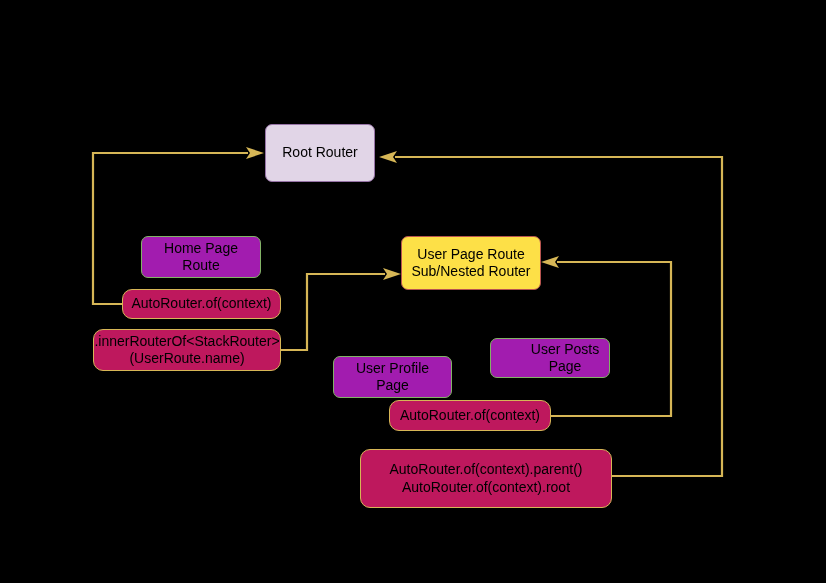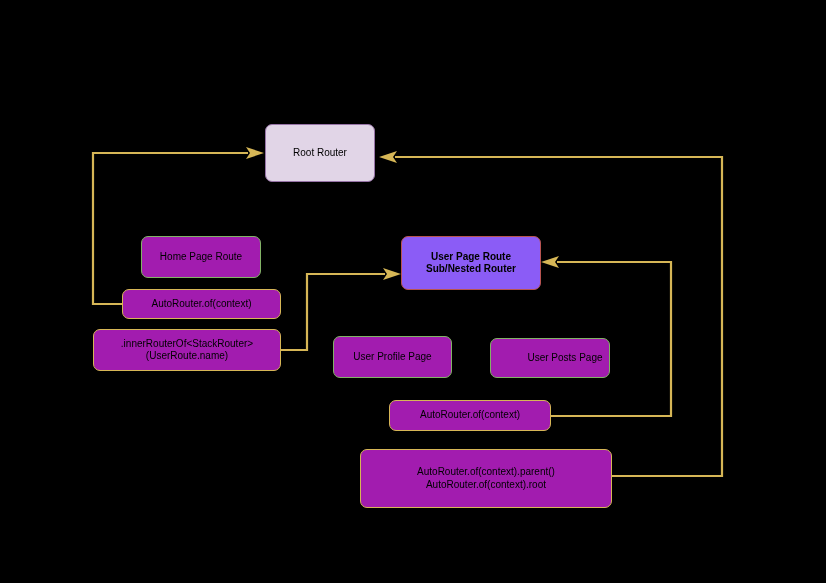--- a/index.html
+++ b/index.html
@@ -20,41 +20,41 @@
     position: absolute;
     box-sizing: border-box;
     border-radius: 7px;
     border-width: 1px;
     border-style: solid;
     display: flex;
     align-items: center;
     justify-content: center;
     text-align: center;
     color: #000000;
-    font-size: 10px;
+    font-size: 14px;
     line-height: 1.25;
     white-space: pre-line;
     padding: 2px 6px;
   }
   .node-root {
     background: #e1d5e7;
     border-color: #9673a6;
   }
   .node-green {
     background: #a21caf;
     border-color: #82b366;
   }
   .node-pink {
-    background: #8b5cf6;
+    background: #fde047;
     border-color: #b85450;
-    font-weight: bold;
   }
   .node-yellow {
-    background: #a21caf;
+    background: #be185d;
     border-color: #d6b656;
+    border-radius: 10px;
   }
   .edge-layer {
     position: absolute;
     left: 0;
     top: 0;
     width: 826px;
     height: 583px;
     pointer-events: none;
   }
   .edge-path {
@@ -97,21 +97,21 @@
     </g>
   </svg>
 
   <div class="node node-root" style="left:265px; top:124px; width:110px; height:58px;">Root Router</div>
 
   <div class="node node-green" style="left:141px; top:236px; width:120px; height:42px;">Home Page Route</div>
 
   <div class="node node-pink" style="left:401px; top:236px; width:140px; height:54px;">User Page Route
 Sub/Nested Router</div>
 
-  <div class="node node-green" style="left:333px; top:336px; width:119px; height:42px;">User Profile Page</div>
+  <div class="node node-green" style="left:333px; top:356px; width:119px; height:42px;">User Profile Page</div>
 
   <div class="node node-green" style="left:490px; top:338px; width:120px; height:40px;padding-left:36px;">User Posts Page</div>
 
   <div class="node node-yellow" style="left:122px; top:289px; width:159px; height:30px;">AutoRouter.of(context)</div>
 
   <div class="node node-yellow" style="left:93px; top:329px; width:188px; height:42px;">.innerRouterOf&lt;StackRouter&gt;
 (UserRoute.name)</div>
 
   <div class="node node-yellow" style="left:389px; top:400px; width:162px; height:31px;">AutoRouter.of(context)</div>
 

